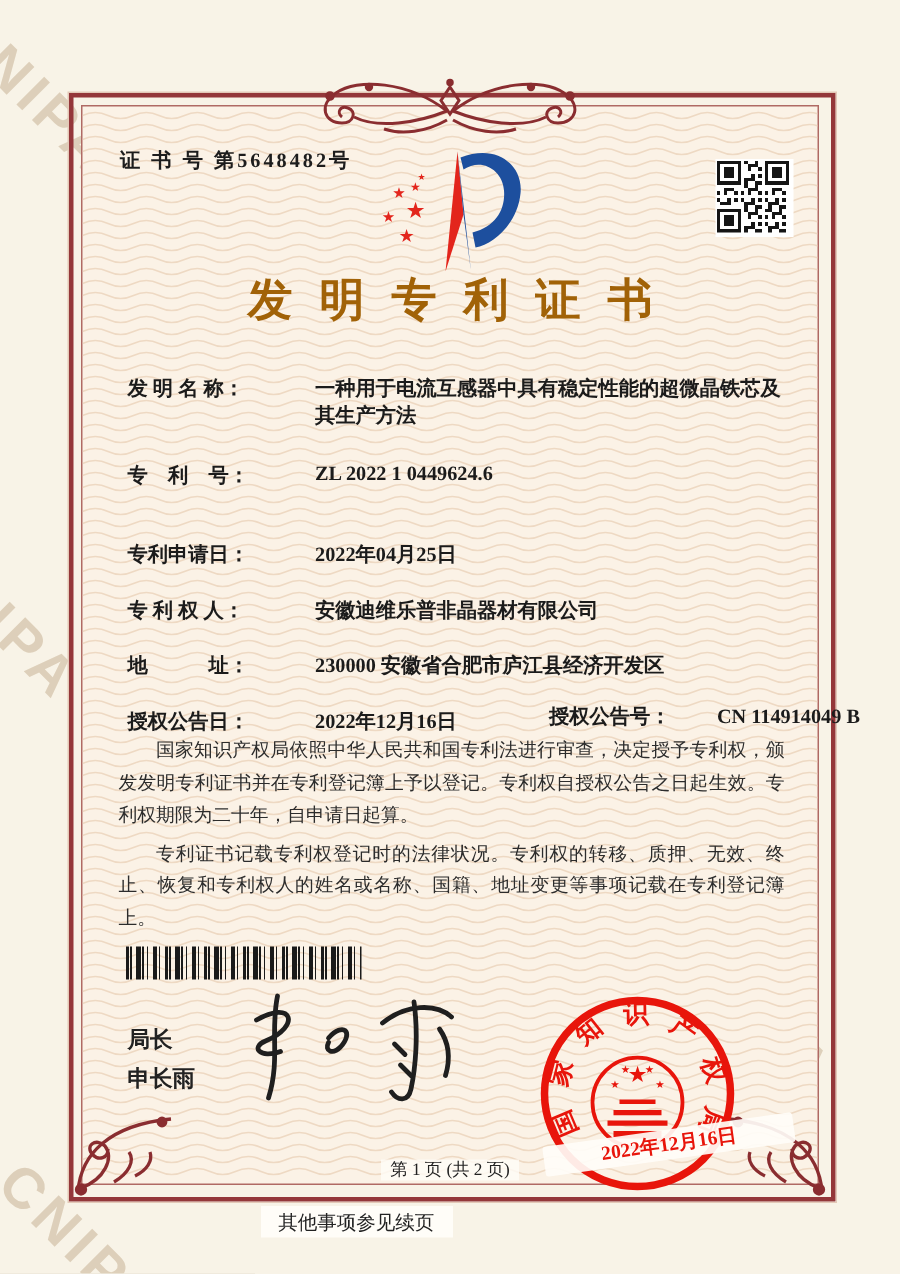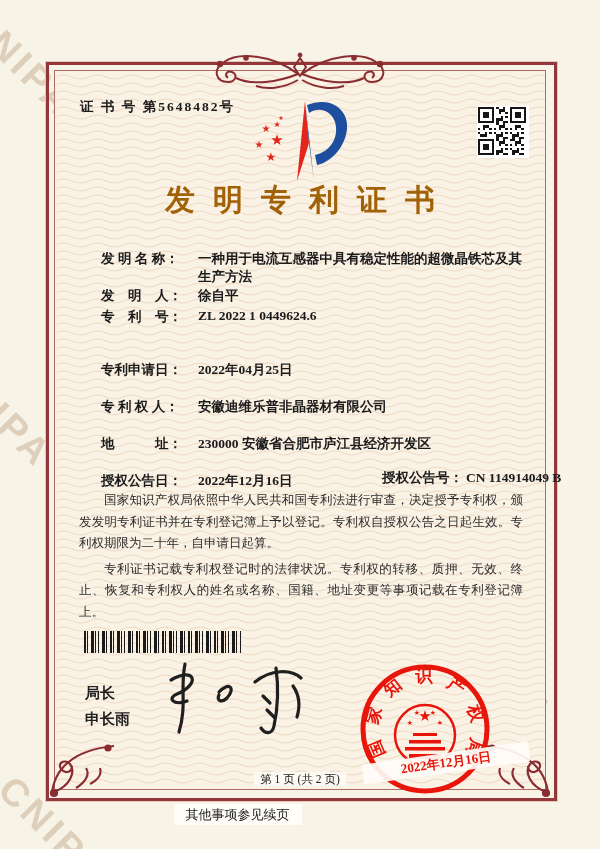--- a/index.html
+++ b/index.html
@@ -19,22 +19,22 @@
   .content{position:absolute;left:0;top:0;width:600px;height:849px;z-index:4;}
   .cert-no{position:absolute;left:80px;top:98px;font-size:13.5px;font-weight:bold;
       letter-spacing:2px;color:#1c1c1c;}
   .title{position:absolute;left:0;top:180px;width:600px;text-align:center;font-size:30px;
       font-weight:bold;color:#a16207;letter-spacing:18px;padding-left:18px;box-sizing:border-box;}
   .qr-wrap{position:absolute;left:477px;top:106px;width:50px;height:50px;background:#fff;padding:1px;}
   #qr-svg{width:48px;height:48px;shape-rendering:crispEdges;}
   #qr-svg rect{fill:#151515;}
   .frow{position:absolute;left:85px;width:445px;display:flex;font-size:13.5px;
       font-weight:bold;color:#1b1b1b;}
-  .flabel{flex:0 0 97px;white-space:nowrap;margin-left:16px;}
-  .fvalue{flex:1;white-space:nowrap;}
+  .flabel{flex:0 0 97px;white-space:nowrap;}
+  .fvalue{flex:1;white-space:nowrap;margin-left:28px;}
   .body-text{position:absolute;left:79px;top:490px;width:444px;font-size:12.5px;
       line-height:21.5px;color:#2c2c2c;text-align:justify;}
   .body-text p{margin:0 0 4px 0;text-indent:2em;}
   .barcode{position:absolute;left:84px;top:631px;width:157px;height:22px;
       background:repeating-linear-gradient(90deg,#1a1a1a 0 2px,transparent 2px 3px,
       #1a1a1a 3px 4px,transparent 4px 7px,#1a1a1a 7px 10px,transparent 10px 11px,
       #1a1a1a 11px 12px,transparent 12px 14px,#1a1a1a 14px 15px,transparent 15px 18px,
       #1a1a1a 18px 21px,transparent 21px 22px,#1a1a1a 22px 23px,transparent 23px 26px);}
   .officer{position:absolute;left:85px;font-family:"Liberation Sans","DejaVu Sans",sans-serif;
       font-weight:bold;font-size:15px;color:#222;}
@@ -395,24 +395,20 @@
           <rect x="19" y="20" width="1" height="1"></rect>
         </svg>
     </div>
 
     <div class="title">发明专利证书</div>
 
     <div class="frow" style="top:250px;">
       <span class="flabel">发 明 名 称：</span>
       <span class="fvalue" style="white-space:normal;">一种用于电流互感器中具有稳定性能的超微晶铁芯及其生产方法</span>
     </div>
-    <div class="frow" style="top:287px;">
-      <span class="flabel">发　明　人：</span>
-      <span class="fvalue">徐自平</span>
-    </div>
     <div class="frow" style="top:308px;">
       <span class="flabel">专　利　号：</span>
       <span class="fvalue">ZL 2022 1 0449624.6</span>
     </div>
     <div class="frow" style="top:361px;justify-content:center;">
       <span class="flabel">专利申请日：</span>
       <span class="fvalue">2022年04月25日</span>
     </div>
     <div class="frow" style="top:398px;">
       <span class="flabel">专 利 权 人：</span>

